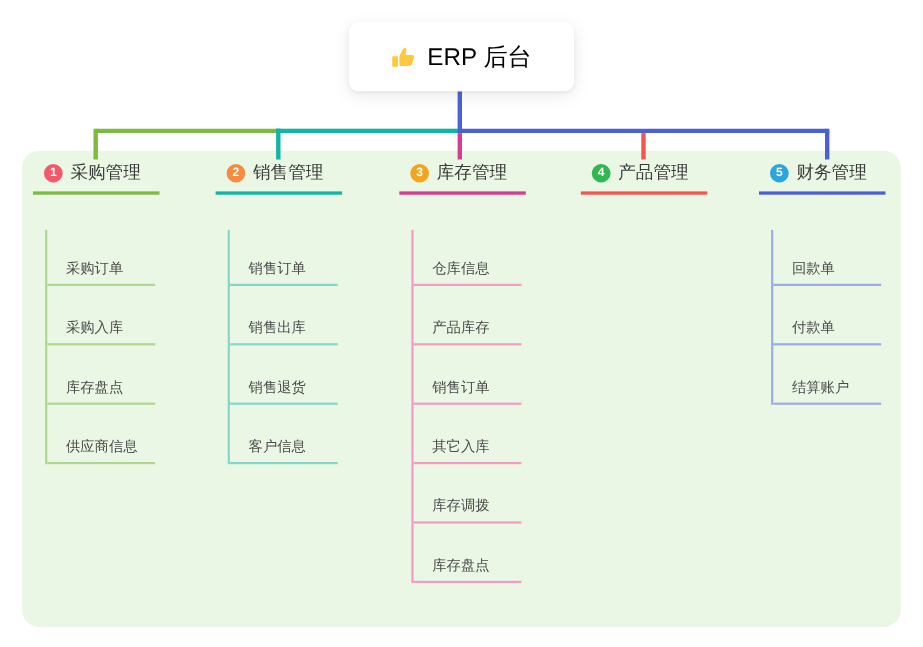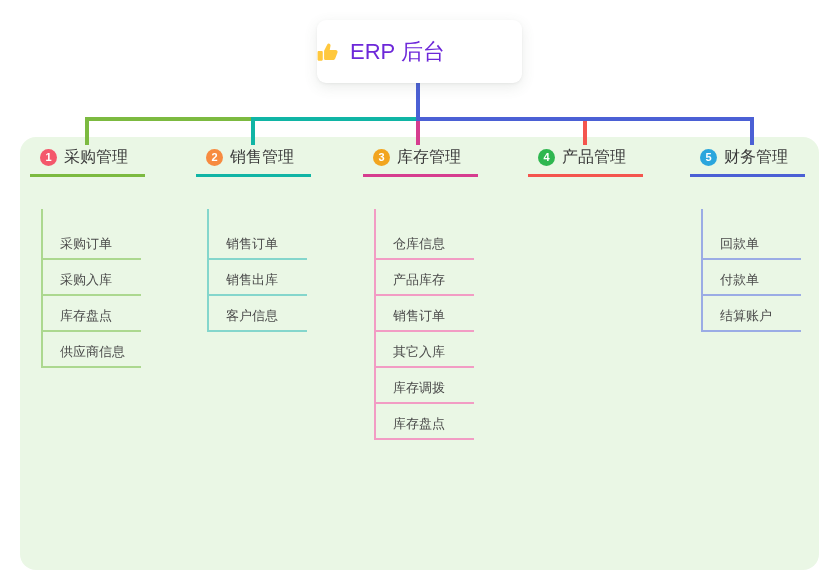--- a/index.html
+++ b/index.html
@@ -11,22 +11,22 @@
   
   .panel{
     position:absolute;left:20px;top:137px;width:799px;height:433px;
     border-radius:16px;
   }
   
   .root-node{
     position:absolute;left:317px;top:20px;width:205px;height:63px;
     background:#ffffff;border-radius:9px;
     box-shadow:0 4px 14px rgba(80,100,80,.12),0 1px 3px rgba(0,0,0,.05);
-    display:flex;align-items:center;justify-content:flex-start;gap:10px;
-    font-size:22px;color:#6d28d9;font-weight:500;
+    display:flex;align-items:center;justify-content:center;gap:10px;
+    font-size:22px;color:#000000;font-weight:500;
     z-index:3;
   }
   .thumb-icon{width:23px;height:23px;flex:none;margin-top:2px;}
   
   .conn{position:absolute;background:var(--c,#4B60D5);z-index:1;}
   .conn-root{left:416px;top:83px;width:4px;height:36px;}
   .trunk-g{left:85px;top:117px;width:168px;height:4px;border-top-left-radius:4px;}
   .trunk-t{left:251px;top:117px;width:167px;height:4px;}
   .trunk-b{left:416px;top:117px;width:338px;height:4px;border-top-right-radius:4px;}
   .drop-g{left:85px;top:117px;width:4px;height:28px;}
@@ -51,21 +51,21 @@
     font-size:11px;font-weight:bold;line-height:1;
     display:flex;align-items:center;justify-content:center;
   }
   .child-list{
     margin-left:11px;
     border-left:2px solid var(--cl);
     width:max-content;
   }
   .child-item{
     box-sizing:border-box;width:max-content;min-width:98px;
-    height:36px;display:flex;align-items:flex-end;
+    height:54px;display:flex;align-items:flex-end;
     padding:0 14px 5px 17px;
     border-bottom:2px solid var(--cl);
     font-size:13px;color:#4a4a4a;white-space:nowrap;
     cursor:default;
   }
   .child-item:first-child{height:51px;margin-top:32px;}
 </style>
 </head>
 <body>
 
@@ -102,20 +102,21 @@
 </div>
 
 <div class="branch bp2" style="--c: #10B5A5; --cl: #84D6CC; --bc: #F78B40;">
   <div class="branch-header">
     <span class="badge">2</span>
     <span>销售管理</span>
   </div>
   <div class="child-list">
     <div class="child-item">销售订单</div>
     <div class="child-item">销售出库</div>
+    <div class="child-item">销售退货</div>
     <div class="child-item">客户信息</div>
   </div>
 </div>
 
 <div class="branch bp3" style="--c: #D63D8F; --cl: #F29CC4; --bc: #F2A51F;">
   <div class="branch-header">
     <span class="badge">3</span>
     <span>库存管理</span>
   </div>
   <div class="child-list">

